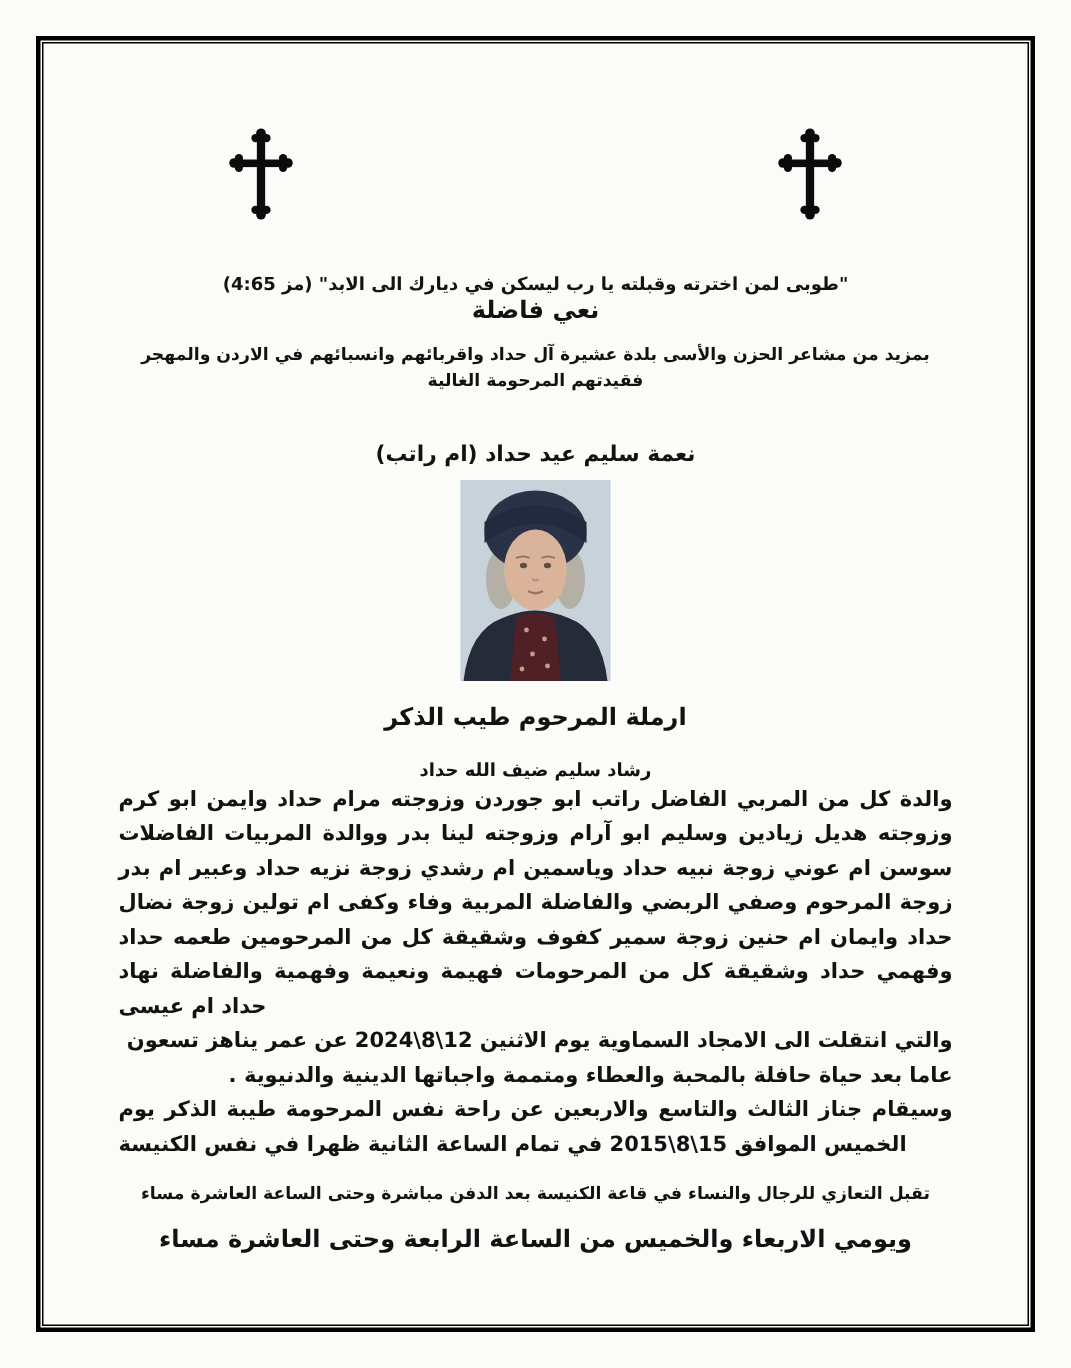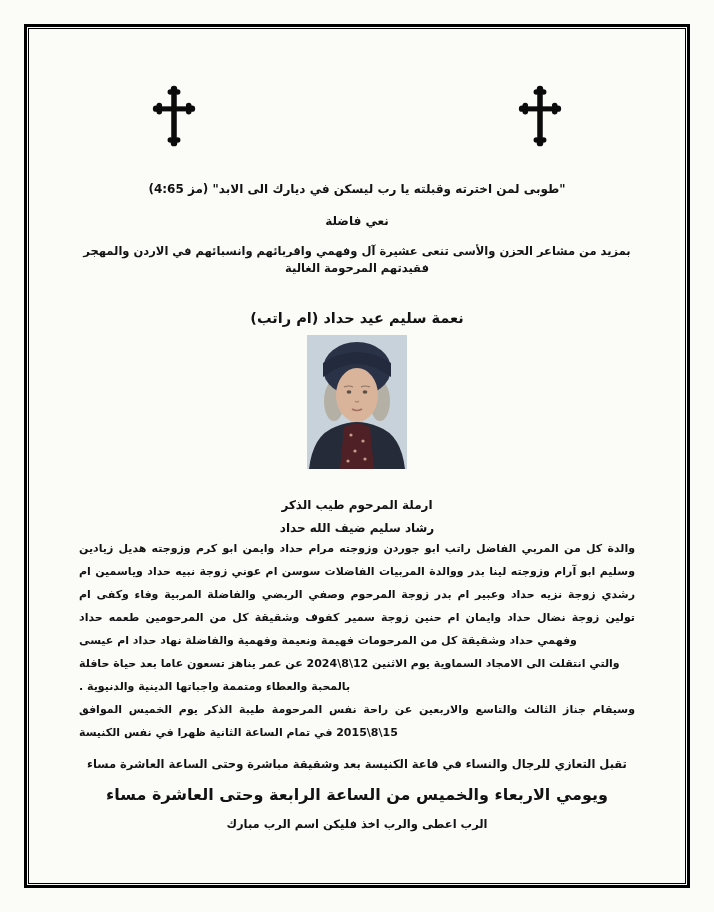--- a/index.html
+++ b/index.html
@@ -22,38 +22,38 @@
   }
   .crosses-row{
     margin-top:50px;
     padding:0 72px;
     display:flex;
     justify-content:space-between;
     align-items:flex-start;
   }
   .cross{width:46px;height:70px;}
   .verse{margin-top:30px;font-size:12px;line-height:17px;direction:rtl;}
-  .obit-title{margin-top:15px;font-size:12px;line-height:17px;direction:rtl;}
+  .obit-title{margin-top:0;font-size:16px;line-height:17px;direction:rtl;}
   .intro{margin-top:13px;font-size:11.5px;line-height:17px;direction:rtl;}
   .deceased-name{margin-top:32px;font-size:14.5px;line-height:19px;direction:rtl;}
   .photo-wrap{margin-top:7px;display:flex;justify-content:center;}
   .photo{
     width:100px;height:134px;
     background:#c8d2da;
     overflow:hidden;
   }
-  .widow-line{margin-top:28px;font-size:12px;line-height:17px;direction:rtl;}
-  .husband-name{margin-top:6px;font-size:12px;line-height:17px;direction:rtl;}
+  .widow-line{margin-top:15px;font-size:16px;line-height:17px;direction:rtl;}
+  .husband-name{margin-top:19px;font-size:12px;line-height:17px;direction:rtl;}
   p.para{
     margin:0;
-    font-size:11px;
+    font-size:14px;
     line-height:23px;
   }
   .family-para{margin-top:6px;direction:ltr;text-align:justify;}
-  .passing-para{margin-top:4px;direction:rtl;text-align:left;}
+  .passing-para{margin-top:4px;direction:rtl;text-align:right;}
   .funeral-para{margin-top:5px;direction:ltr;text-align:justify;}
   .memorial-para{margin-top:5px;direction:ltr;text-align:justify;}
   .condolences{margin-top:12px;font-size:11.5px;line-height:17px;direction:rtl;}
   .condolences-days{margin-top:13px;font-size:16px;line-height:17px;direction:rtl;}
   .blessing{margin-top:13px;font-size:11.5px;line-height:17px;direction:rtl;}
   .contacts-row{
     margin-top:36px;
     direction:rtl;
     display:flex;
     justify-content:space-between;
@@ -106,21 +106,21 @@
               <circle cx="82" cy="47" r="6"></circle>
               <circle cx="82" cy="61" r="6"></circle>
           </g>
         </svg>
       </div>
 
       <div class="verse">"طوبى لمن اخترته وقبلته يا رب ليسكن في ديارك الى الابد" (مز 4:65)</div>
 
       <div class="obit-title">نعي فاضلة</div>
 
-      <div class="intro">بمزيد من مشاعر الحزن والأسى تنعى عشيرة آل وفهمي واقربائهم وانسبائهم في الاردن والمهجر فقيدتهم المرحومة الغالية</div>
+      <div class="intro">بمزيد من مشاعر الحزن والأسى بلدة عشيرة آل حداد واقربائهم وانسبائهم في الاردن والمهجر فقيدتهم المرحومة الغالية</div>
 
       <div class="deceased-name">نعمة سليم عيد حداد (ام راتب)</div>
 
       <div class="photo-wrap">
         <div class="photo">
           <svg viewBox="0 0 100 134" width="100" height="134" aria-hidden="true">
             <rect x="0" y="0" width="100" height="134" fill="#c8d2da"></rect>
             <ellipse cx="27" cy="66" rx="10" ry="20" fill="#b5b0a6"></ellipse>
             <ellipse cx="73" cy="66" rx="10" ry="20" fill="#b5b0a6"></ellipse>
             <ellipse cx="50" cy="34" rx="34" ry="27" fill="#2a3247"></ellipse>
@@ -147,25 +147,24 @@
 
       <div class="husband-name">رشاد سليم ضيف الله حداد</div>
 
       <p class="para family-para">والدة كل من المربي الفاضل راتب ابو جوردن وزوجته مرام حداد وايمن ابو كرم وزوجته هديل زيادين وسليم ابو آرام وزوجته لينا بدر ووالدة المربيات الفاضلات سوسن ام عوني زوجة نبيه حداد وياسمين ام رشدي زوجة نزيه حداد وعبير ام بدر زوجة المرحوم وصفي الربضي والفاضلة المربية وفاء وكفى ام تولين زوجة نضال حداد وايمان ام حنين زوجة سمير كفوف وشقيقة كل من المرحومين طعمه حداد وفهمي حداد وشقيقة كل من المرحومات فهيمة ونعيمة وفهمية والفاضلة نهاد حداد ام عيسى</p>
 
       <p class="para passing-para">والتي انتقلت الى الامجاد السماوية يوم الاثنين 12\8\2024 عن عمر يناهز تسعون عاما بعد حياة حافلة بالمحبة والعطاء ومتممة واجباتها الدينية والدنيوية .</p>
 
 
       <p class="para memorial-para">وسيقام جناز الثالث والتاسع والاربعين عن راحة نفس المرحومة طيبة الذكر يوم الخميس الموافق 15\8\2015 في تمام الساعة الثانية ظهرا في نفس الكنيسة</p>
 
-      <div class="condolences">تقبل التعازي للرجال والنساء في قاعة الكنيسة بعد وشقيقة مباشرة وحتى الساعة العاشرة مساء</div>
+      <div class="condolences">تقبل التعازي للرجال والنساء في قاعة الكنيسة بعد الدفن مباشرة وحتى الساعة العاشرة مساء</div>
 
       <div class="condolences-days">ويومي الاربعاء والخميس من الساعة الرابعة وحتى العاشرة مساء</div>
 
-      <div class="blessing">الرب اعطى والرب اخذ فليكن اسم الرب مبارك</div>
 
       <div class="contacts-row">
         <span class="contact"> </span>
         <span class="contact"> </span>
         <span class="contact"> </span>
       </div>
 
     </div>
   </div>
 </div>

